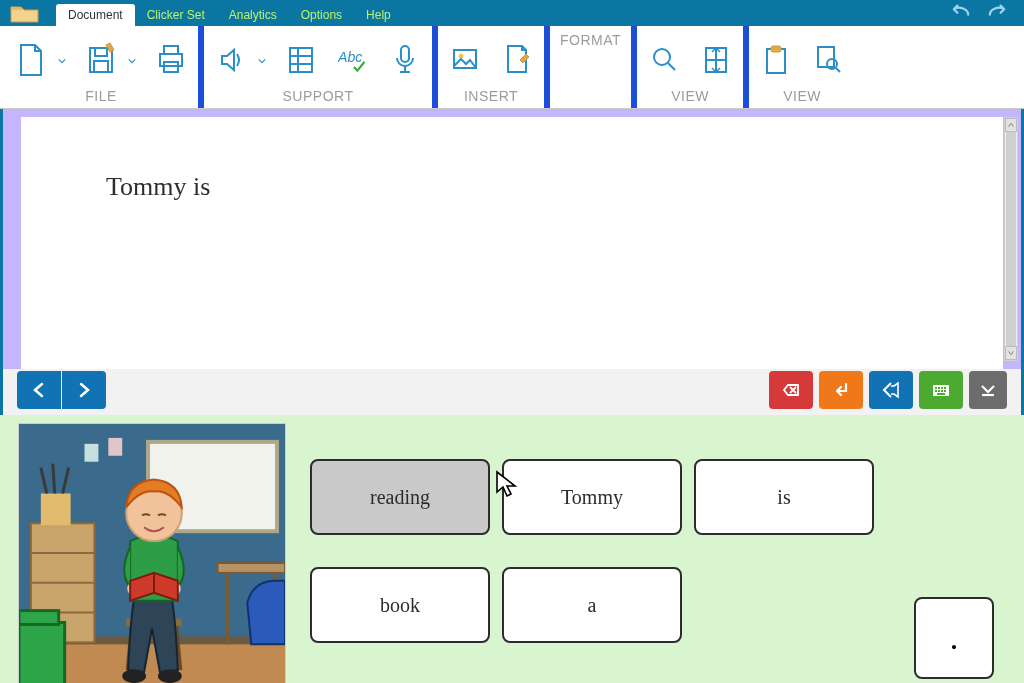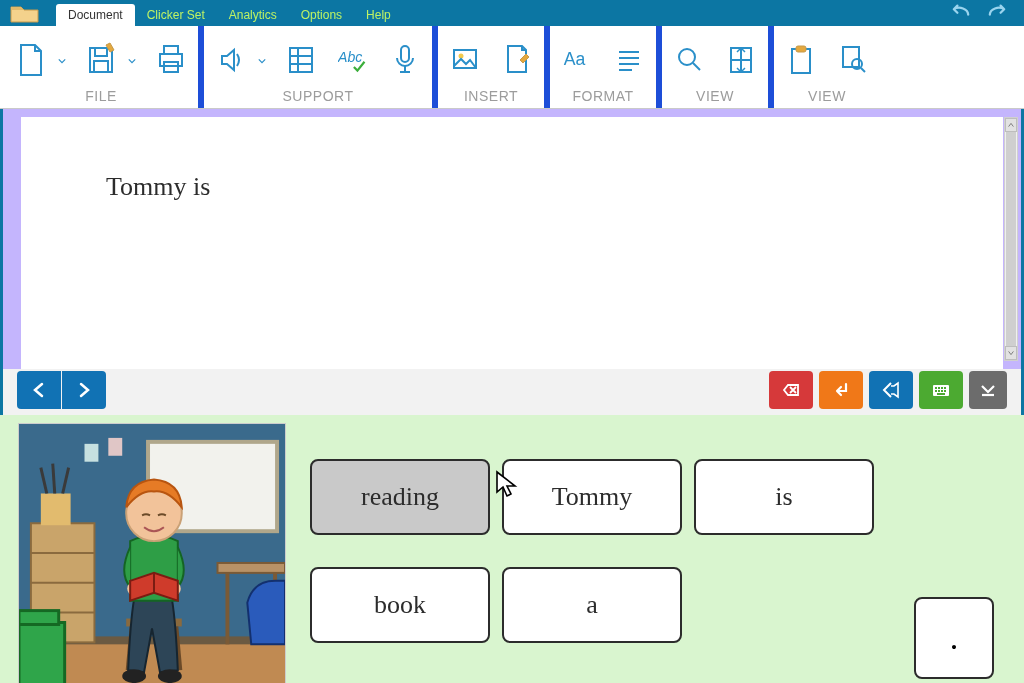--- a/index.html
+++ b/index.html
@@ -119,21 +119,21 @@
     flex:1;
     padding: 36px 20px 0 24px;
     display:flex; flex-direction:column; gap:32px;
   }
   .row { display:flex; gap:12px; }
   .cell {
     width:180px; height:76px;
     background:#fff; border:2px solid #2c2c2c;
     border-radius:8px;
     display:flex; align-items:center; justify-content:center;
-    font-size:26px; color:#2c2c2c;
+    font-size:20px; color:#2c2c2c;
     font-family: "Comic Sans MS", "Segoe Script", cursive;
     cursor:pointer;
   }
   .cell.selected { background:#c9c9c9; }
   .period-box {
     position:absolute;
     right:30px; bottom:26px;
     width:80px; height:82px;
     background:#fff; border:2px solid #2c2c2c; border-radius:8px;
     display:flex; align-items:center; justify-content:center;
@@ -262,35 +262,20 @@
               <path class="blue-stroke" d="M6 4 H20 L24 8 V30 H6 Z"></path>
               <path class="blue-stroke" d="M20 4 V8 H24"></path>
               <path d="M18 18 L24 12 L27 15 L21 21 Z" class="gold" stroke="#c79a4a"></path>
             </svg>
           </div>
       </div>
       <div class="group-label">INSERT</div>
     </div>
 
     <div class="ribbon-group">
-      <div class="group-icons">
-        <div class="ric">
-            <svg viewBox="0 0 34 36">
-              <text x="2" y="24" font-size="20" fill="#2a8fc9">Aa</text>
-            </svg>
-          </div>
-        <div class="ric">
-            <svg viewBox="0 0 30 36">
-              <line x1="5" y1="10" x2="25" y2="10" class="blue-stroke"></line>
-              <line x1="5" y1="16" x2="25" y2="16" class="blue-stroke"></line>
-              <line x1="5" y1="22" x2="25" y2="22" class="blue-stroke"></line>
-              <line x1="5" y1="28" x2="18" y2="28" class="blue-stroke"></line>
-            </svg>
-          </div>
-      </div>
       <div class="group-label">FORMAT</div>
     </div>
 
     <div class="ribbon-group">
       <div class="group-icons">
         <div class="ric">
             <svg viewBox="0 0 30 36">
               <circle cx="13" cy="15" r="8" class="blue-stroke"></circle>
               <line x1="19" y1="21" x2="26" y2="28" class="blue-stroke"></line>
             </svg>

